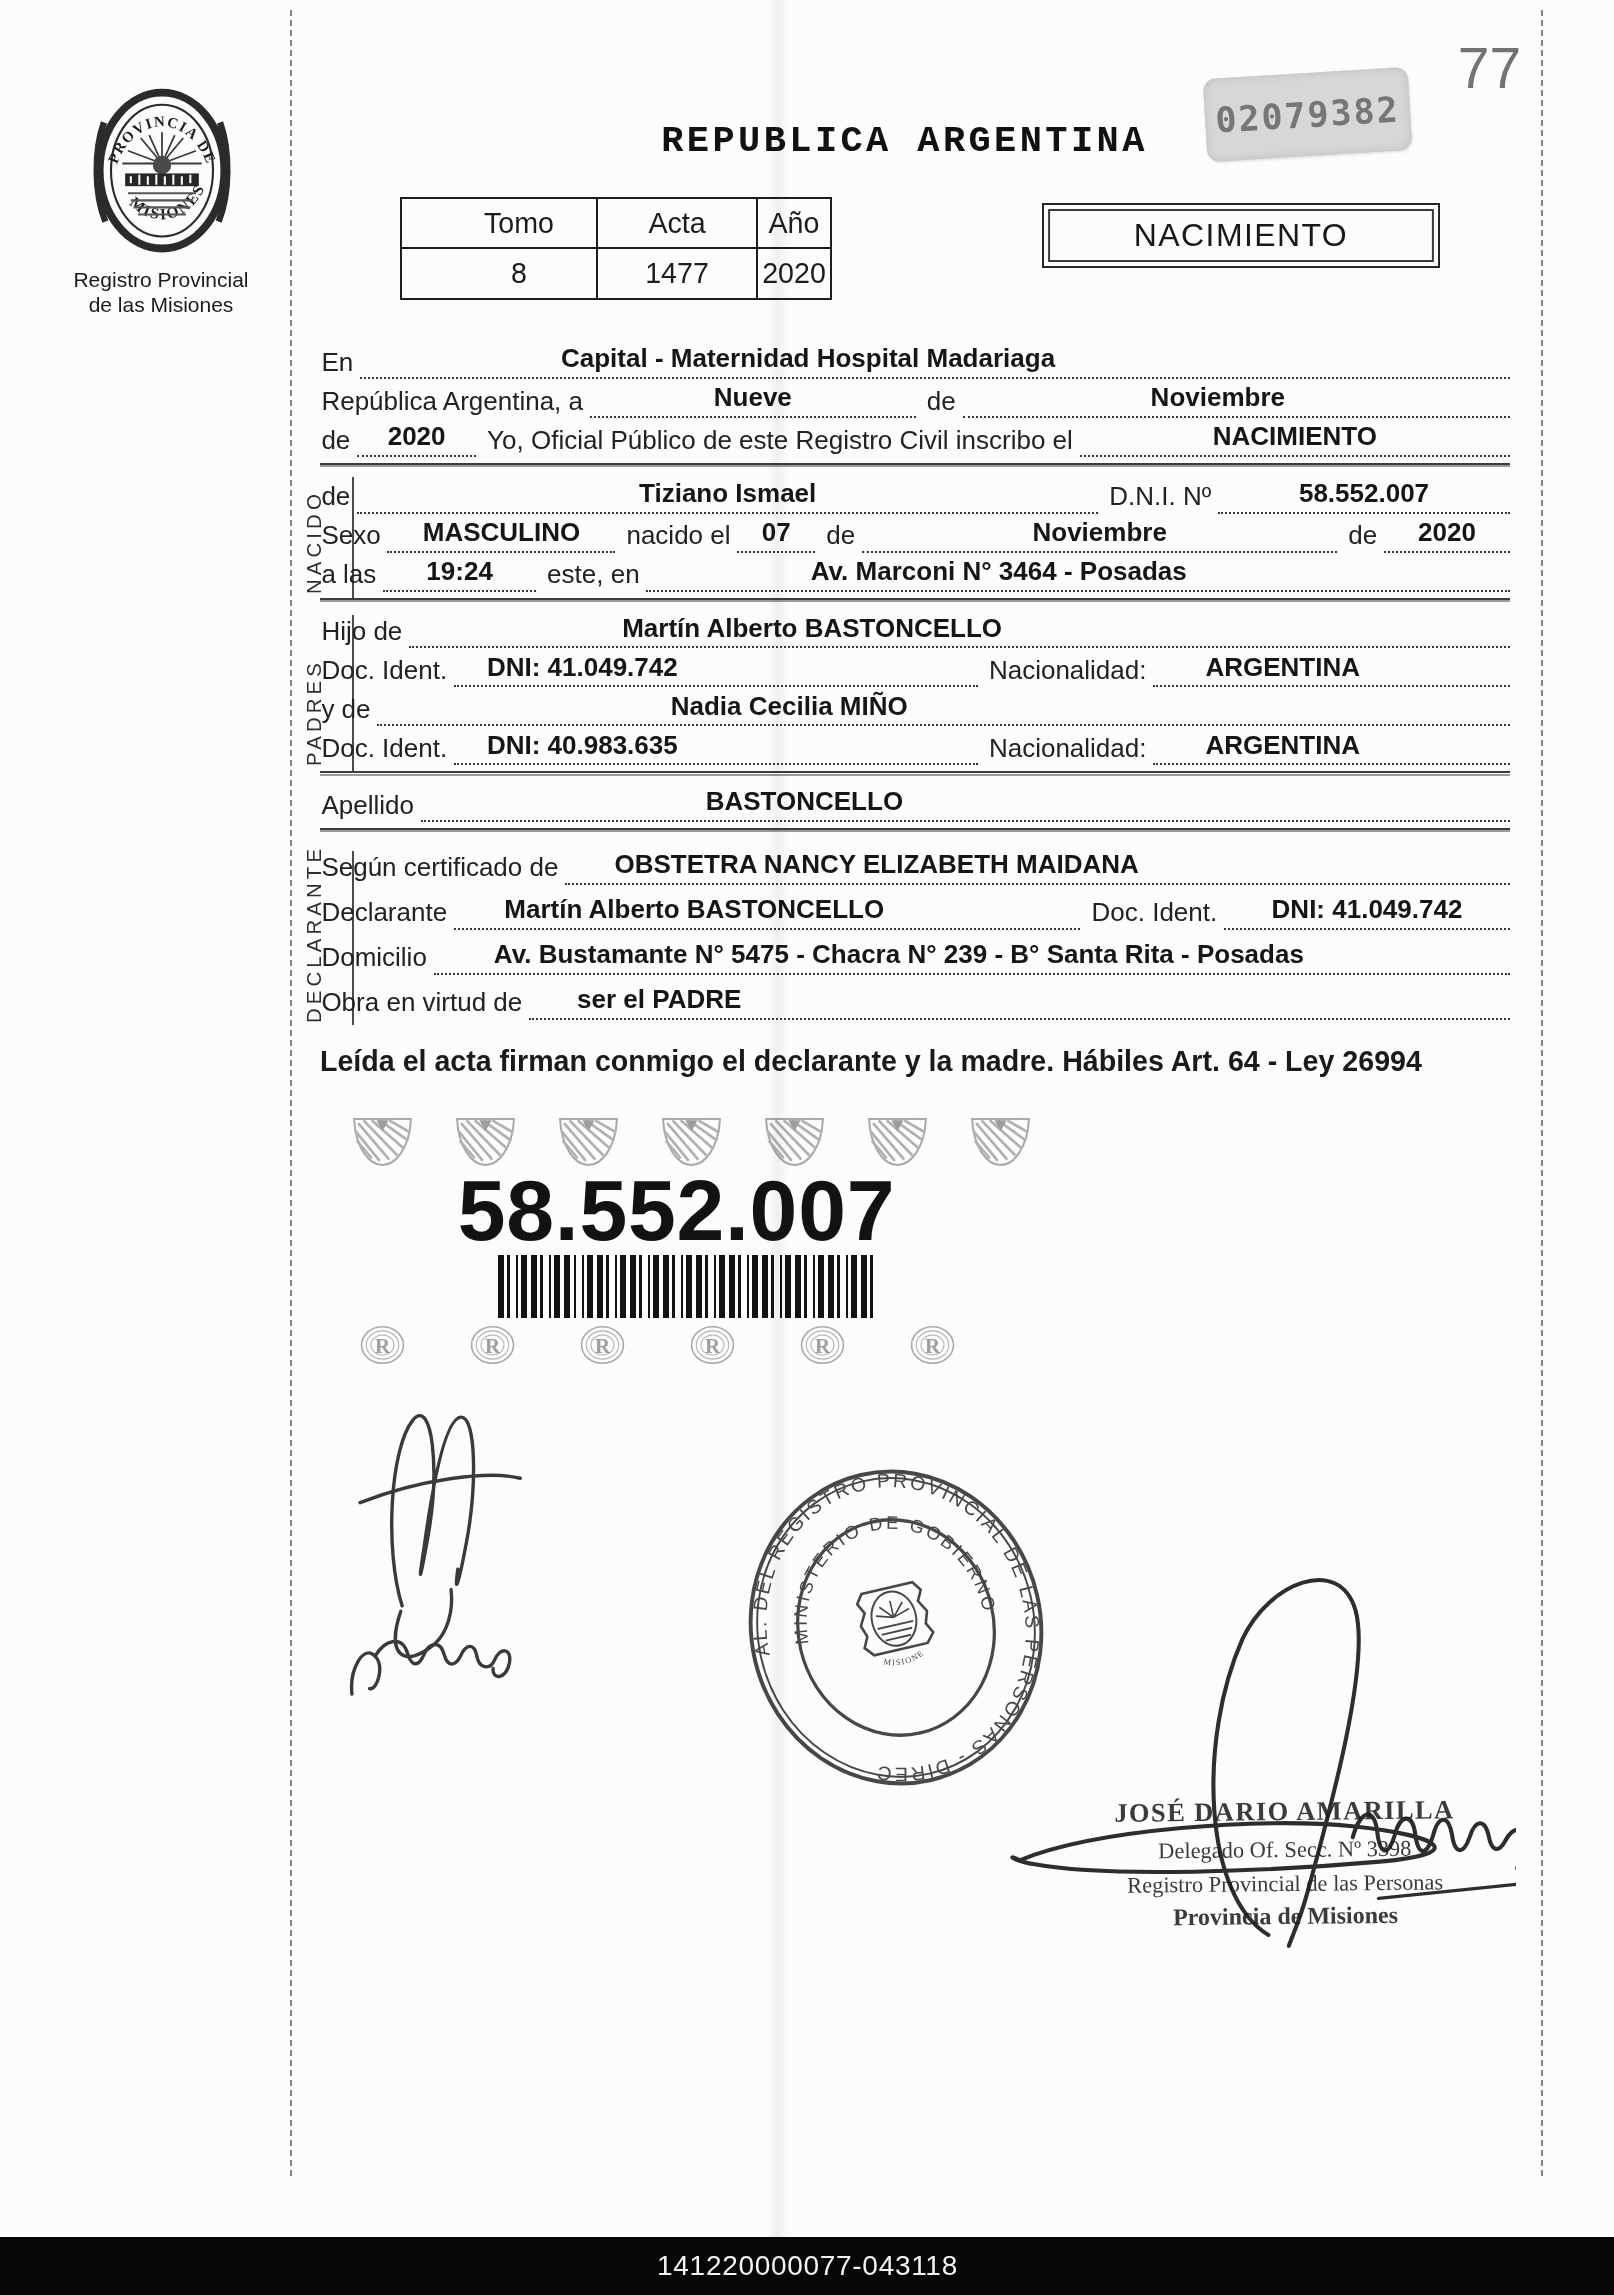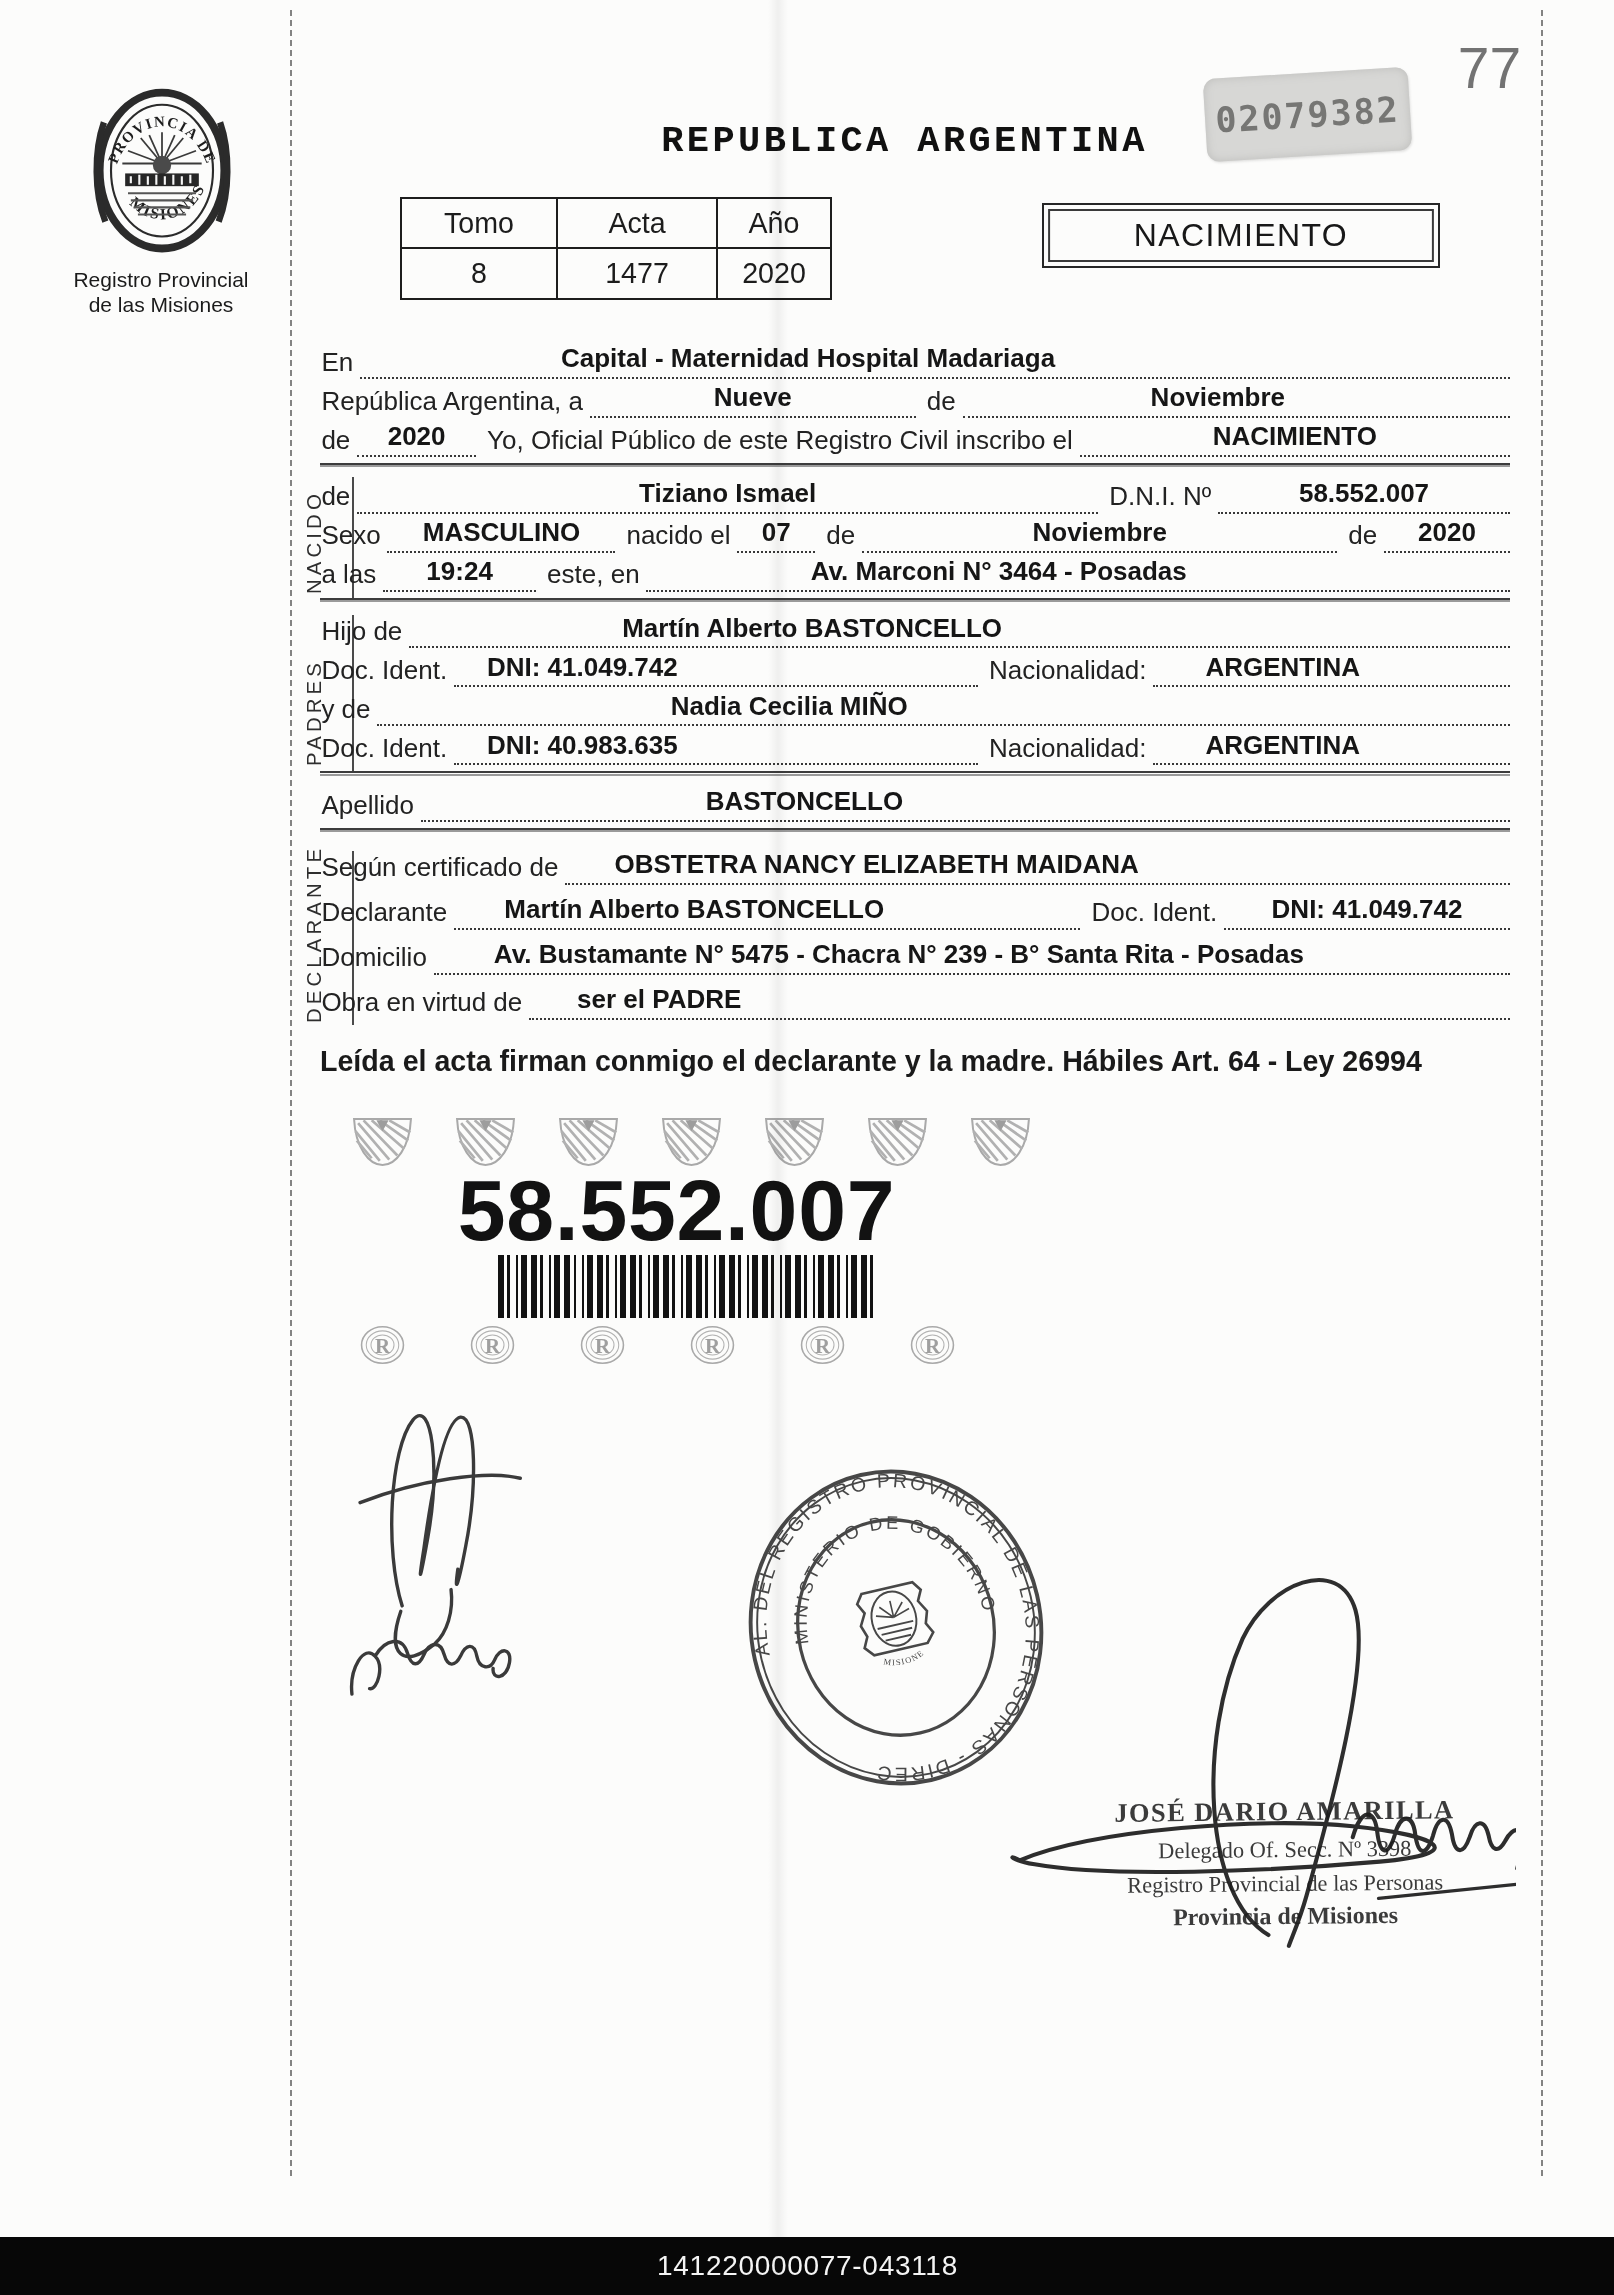--- a/index.html
+++ b/index.html
@@ -25,21 +25,21 @@
   .doc-title { position:absolute; left:636px; top:120px; width:537px; text-align:center;
     font-family:"Liberation Mono", monospace; font-weight:bold; font-size:37px; letter-spacing:3.4px; color:#111;}
   .page-number { position:absolute; left:1435px; top:35px; width:109px; font-size:57px; color:#737373; text-align:center;}
   .sticker { position:absolute; left:1205px; top:73px; width:205px; height:83px;
     background:#d7d7d5; border-radius:12.2px; transform:rotate(-3.5deg);
     box-shadow: inset 0 0 9.5px #bdbdbb, 0.7px 1.4px 2.7px rgba(0,0,0,.12);
     display:flex; align-items:center; justify-content:center;
     font-family:"DejaVu Sans Mono", monospace; font-weight:bold; font-size:35px;
     color:#767674; letter-spacing:2px; }
   .ref-table { position:absolute; left:400px; top:197px; width:432px; border:2.7px solid #1d1d1d; }
-  .ref-table .row { display:flex; }
+  .ref-table .row { display:flex;padding-left:40px; }
   .ref-table .row + .row { border-top:2.7px solid #1d1d1d; }
   .ref-table .cell { height:48px; display:flex; align-items:center; justify-content:center;
     font-size:28.6px; color:#1c1c1c; }
   .ref-table .row.vals .cell { height:49px; }
   .ref-table .cell + .cell { border-left:2.7px solid #1d1d1d; }
   .c1{width:154px;} .c2{width:160px;} .c3{flex:1;}
   .type-box { position:absolute; left:1042px; top:203px; width:398px; height:65px;
     border:2.7px solid #262626; box-shadow: inset 0 0 0 4.1px #fcfcfb, inset 0 0 0 6.1px #3a3a3a;
     display:flex; align-items:center; justify-content:center;
     font-size:32px; letter-spacing:1.4px; color:#181818; }

